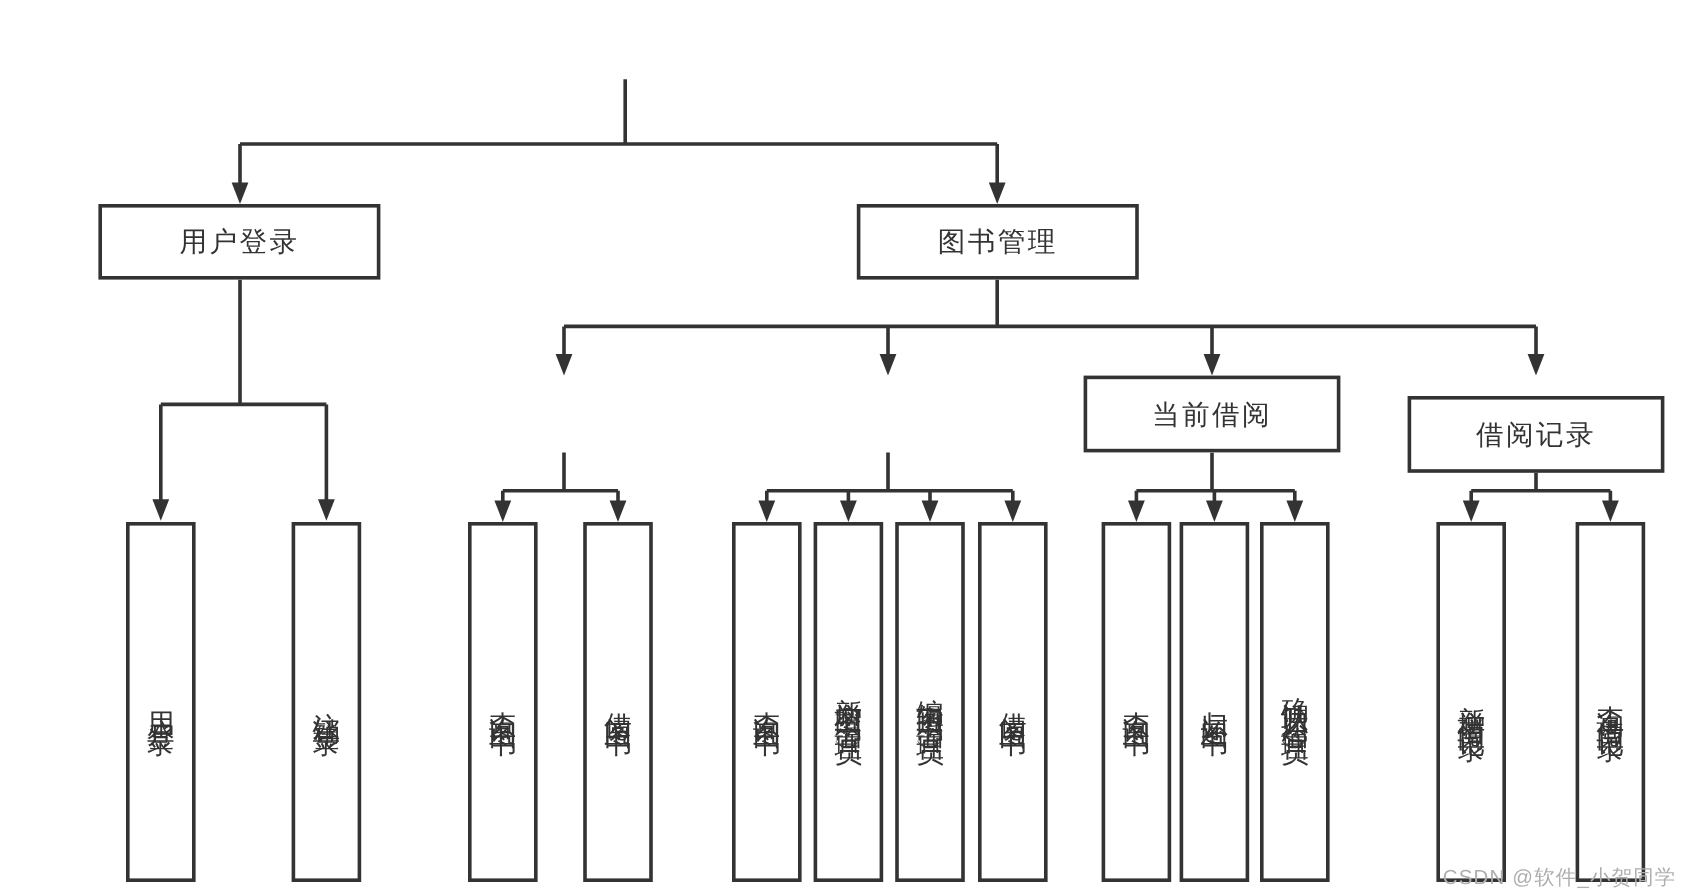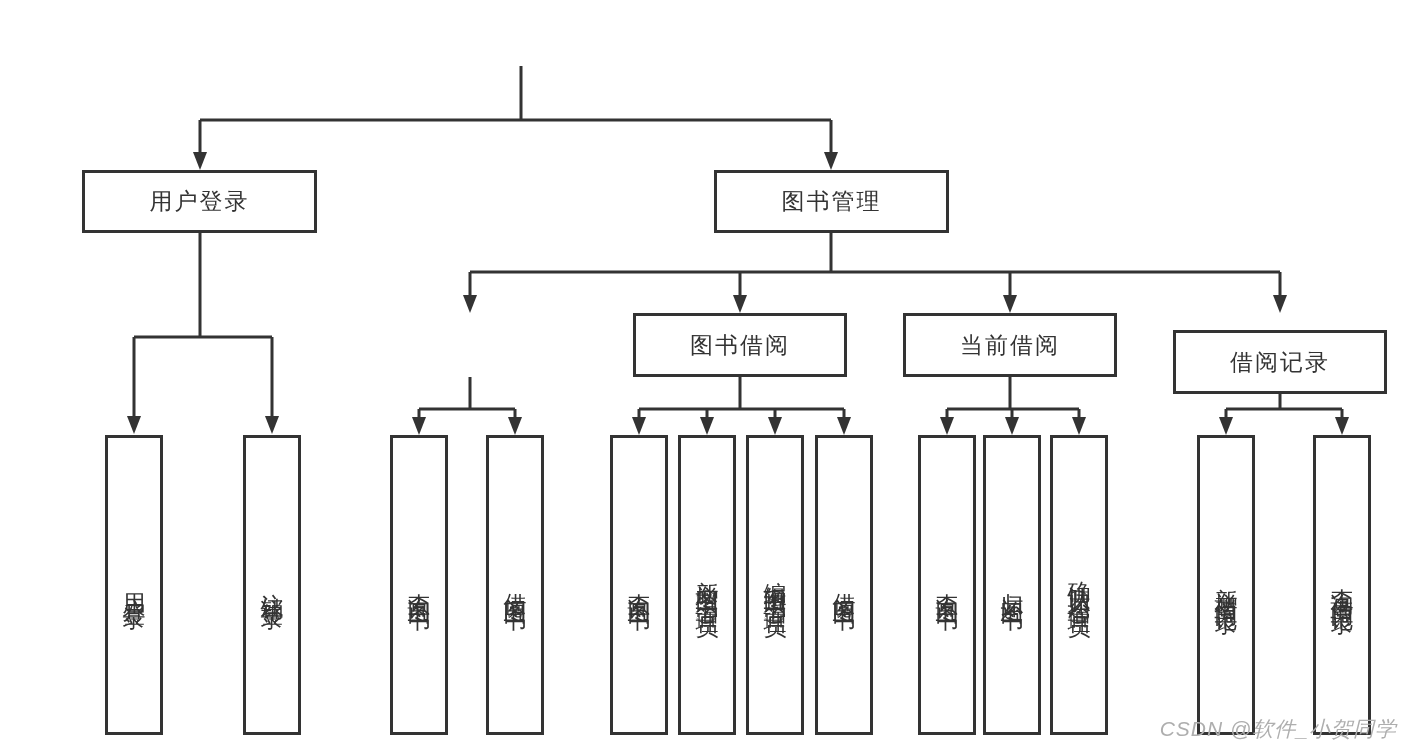--- a/index.html
+++ b/index.html
@@ -48,25 +48,24 @@
     font-size: 23px;
     writing-mode: vertical-rl;
     text-orientation: mixed;
     letter-spacing: 5px;
     line-height: 1;
   }
   .watermark {
     position: absolute;
     right: 8px;
     bottom: 4px;
-    font-size: 21px;
+    font-size: 17px;
     color: #aeaeae;
     letter-spacing: 1px;
     white-space: nowrap;
-    font-style: italic;
   }
 </style>
 </head>
 <body>
 
 <div class="stage">
 
   <svg class="connectors" width="1405" height="747" viewBox="0 0 1405 747" xmlns="http://www.w3.org/2000/svg">
     <defs>
       <polygon id="ah" points="-7,0 7,0 0,18"></polygon>
@@ -98,21 +97,20 @@
       <use href="#ah" x="1079" y="417"></use>
       <use href="#ah" x="1226" y="417"></use>
       <use href="#ah" x="1342" y="417"></use>
     </g>
   </svg>
 
 
   <div class="node" style="left:82px; top:170px; width:235px; height:63px;">用户登录</div>
   <div class="node" style="left:714px; top:170px; width:235px; height:63px;">图书管理</div>
 
-  <div class="node" style="left:633px; top:313px; width:214px; height:64px;">图书借阅</div>
   <div class="node" style="left:903px; top:313px; width:214px; height:64px;">当前借阅</div>
   <div class="node" style="left:1173px; top:313px; width:214px; height:64px;margin-top:17px;">借阅记录</div>
 
   <div class="leaf" style="left:105px; top:435px; width:58px; height:300px;">用户登录</div>
   <div class="leaf" style="left:243px; top:435px; width:58px; height:300px;">注销登录</div>
 
   <div class="leaf" style="left:390px; top:435px; width:58px; height:300px;">查询图书</div>
   <div class="leaf" style="left:486px; top:435px; width:58px; height:300px;">借阅图书</div>
 
   <div class="leaf" style="left:610px; top:435px; width:58px; height:300px;">查询图书</div>

